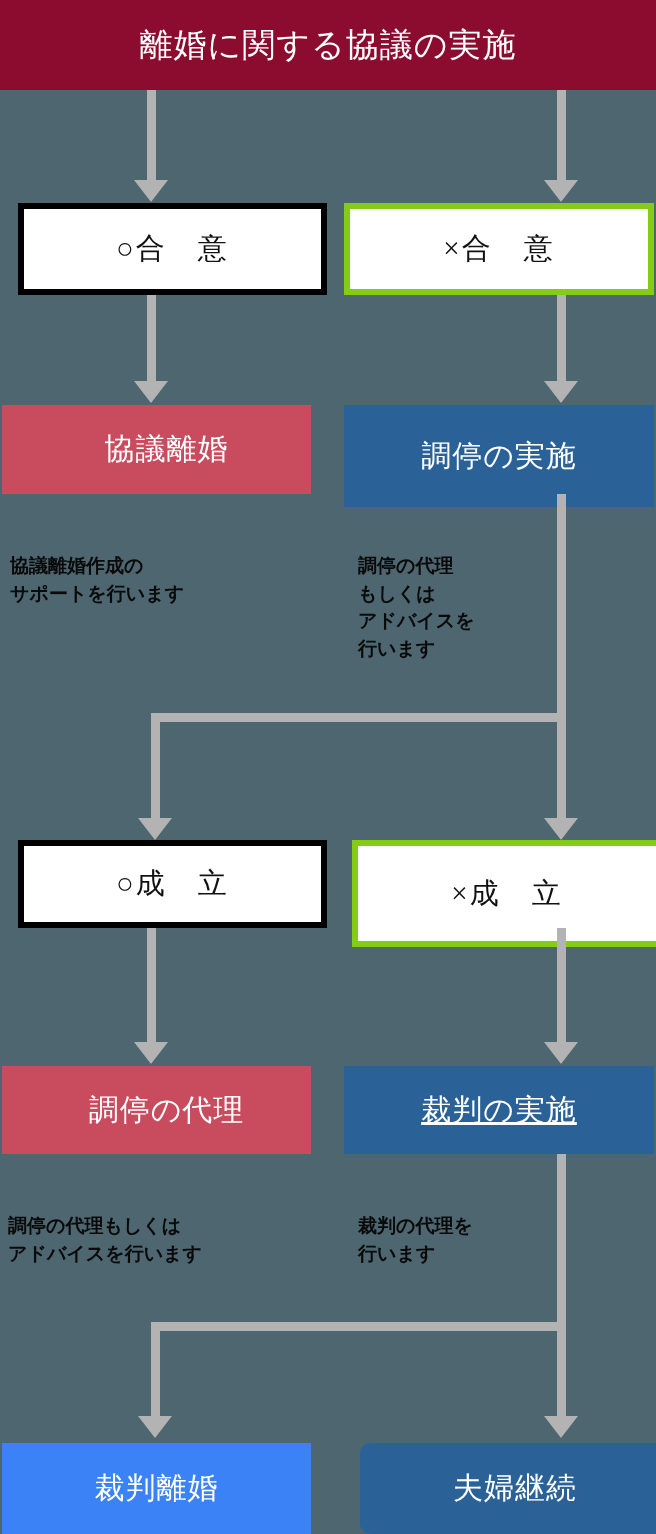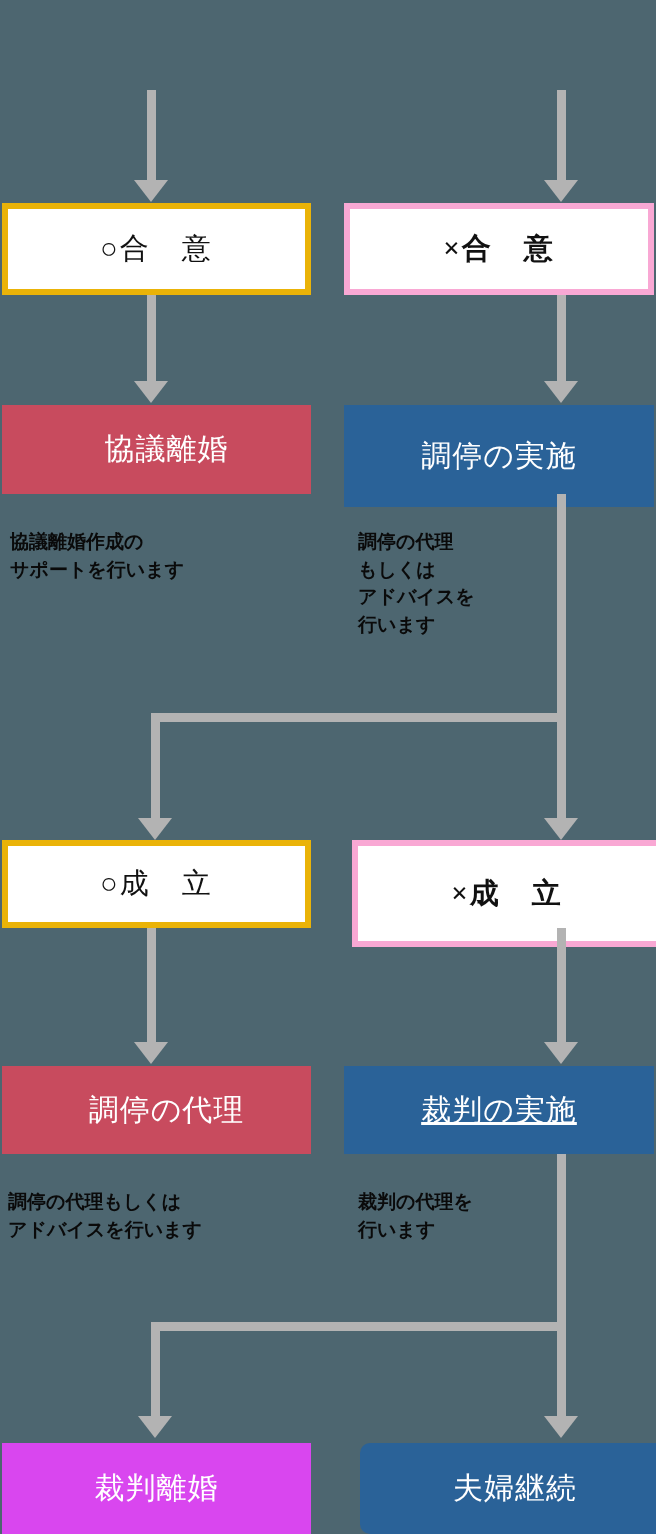--- a/index.html
+++ b/index.html
@@ -44,51 +44,52 @@
     background: #ffffff;
     box-sizing: border-box;
     display: flex;
     align-items: center;
     justify-content: center;
     color: #111111;
     font-size: 29px;
     letter-spacing: 2px;
   }
   .decision-box.red {
-    border: 6px solid #eab308;
+    border: 6px solid #000000;
+    margin-left: 16px;
   }
   .decision-box.blue {
-    border: 6px solid #f9a8d4;
-    font-weight: bold;
+    border: 6px solid #84cc16;
   }
 
   
   .result-box {
     position: absolute;
     box-sizing: border-box;
     display: flex;
     align-items: center;
     justify-content: center;
     color: #ffffff;
     font-size: 30px;
     letter-spacing: 1px;
   }
   .fill-red     { background: #c84b5e; padding-left: 20px; }
   .fill-blue    { background: #2a6298; }
-  .fill-crimson { background: #d946ef; }
+  .fill-crimson { background: #3b82f6; }
 
   
   .note {
     position: absolute;
     color: #0a0a0a;
     font-size: 19px;
     font-weight: bold;
     line-height: 1.45;
     white-space: pre-line;
     font-family: "Liberation Serif", "DejaVu Serif", serif;
+    margin-top: 24px;
   }
 
   
   .conn-line {
     position: absolute;
     background: #b3b3b3;
   }
   .conn-arrow {
     position: absolute;
     width: 0;
@@ -96,20 +97,23 @@
     border-left: 17px solid transparent;
     border-right: 17px solid transparent;
     border-top: 22px solid #b3b3b3;
   }
 </style>
 </head>
 <body>
 
 <div id="chart">
 
+  <div class="header-banner">
+    <span>離婚に関する協議の実施</span>
+  </div>
 
   <div class="conn-line" style="left:147px; top:90px; width:9px; height:92px;"></div>
   <div class="conn-arrow" style="left:134px; top:180px;"></div>
 
   <div class="conn-line" style="left:557px; top:90px; width:9px; height:92px;"></div>
   <div class="conn-arrow" style="left:544px; top:180px;"></div>
 
   <div class="decision-box red" style="left:2px; top:203px; width:309px; height:92px;">
     <span>○合　意</span>
   </div>

